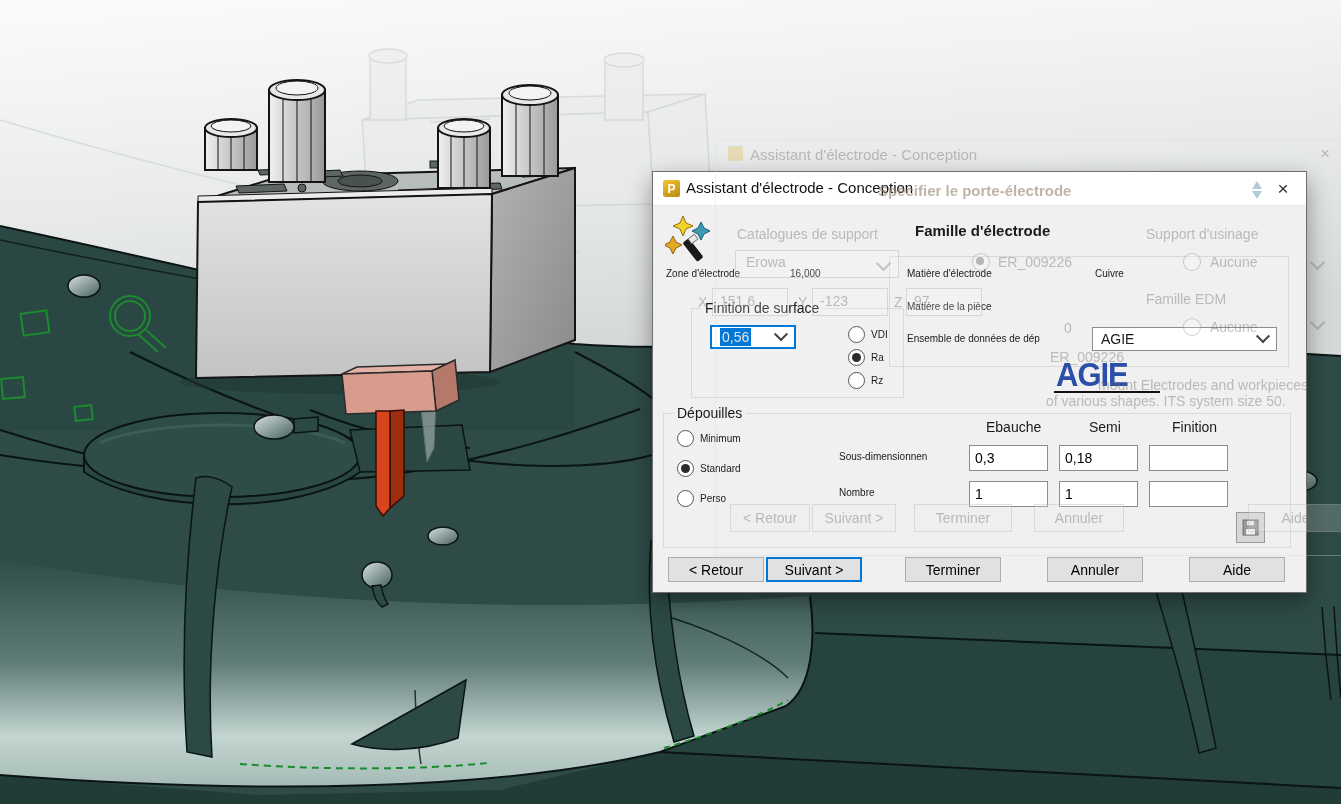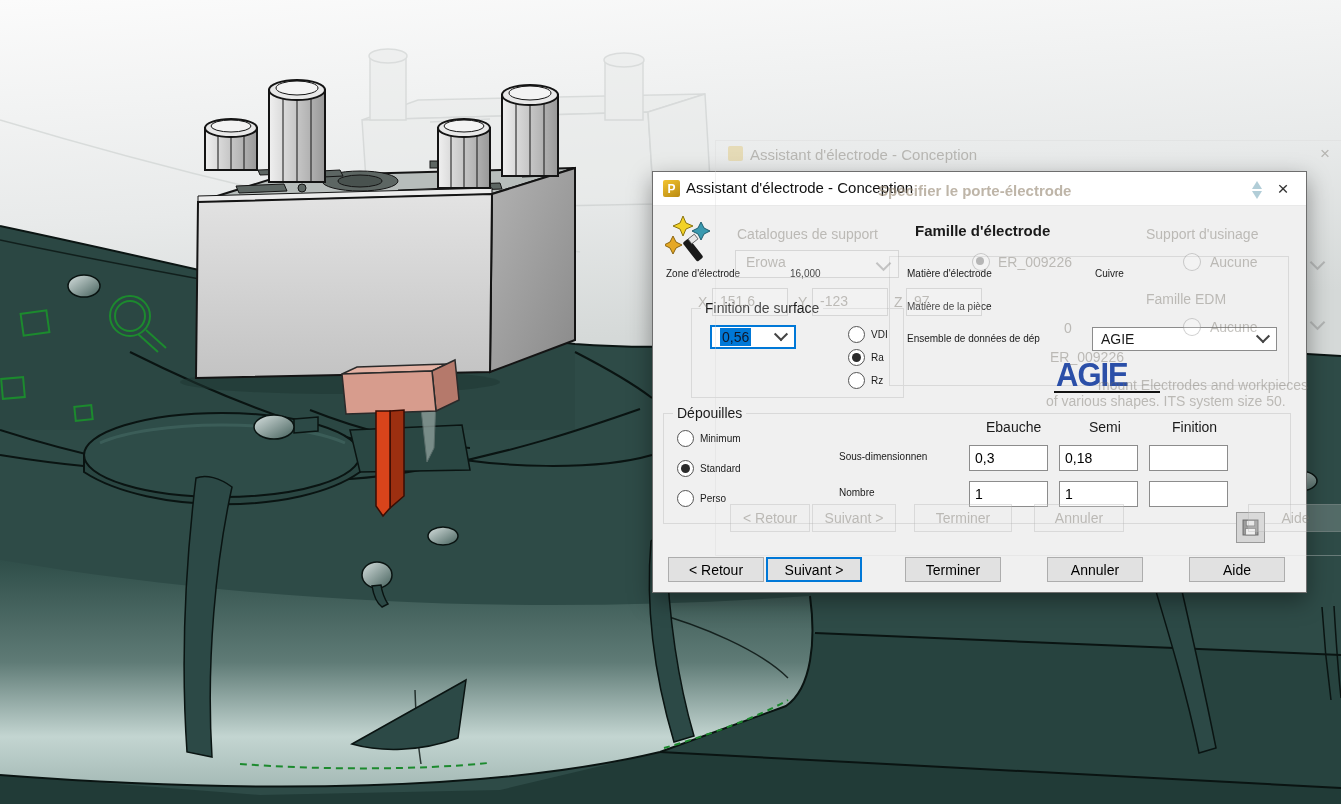--- a/index.html
+++ b/index.html
@@ -33,21 +33,21 @@
   #close-btn{position:absolute;left:612px;top:4px;width:36px;height:25px;display:flex;align-items:center;justify-content:center;
              font-size:19px;color:#333;cursor:pointer;}
   .app-badge{position:absolute;left:10px;top:8px;width:17px;height:17px;background:linear-gradient(150deg,#f3c430,#b98a12);
              border-radius:2px;color:#fff;font-size:12px;font-weight:bold;display:flex;align-items:center;justify-content:center;}
   .group{position:absolute;border:1px solid #d9d9d9;box-sizing:border-box;}
   .group>.legend{position:absolute;top:-9px;left:9px;background:#f0f0f0;padding:0 4px;font-size:14px;}
   .lbl{font-size:10px;white-space:nowrap;}
   .combo{position:absolute;background:#fff;border:1px solid #8c8c8c;box-sizing:border-box;display:flex;align-items:center;padding:0 8px;font-size:14px;}
   .combo .chev{margin-left:auto;width:8px;height:8px;border-right:2px solid #444;border-bottom:2px solid #444;transform:rotate(45deg) translate(-2px,-2px);}
   .combo.focused{border:2px solid #0078d7;}
-  .combo.focused .sel{background:#0078d7;color:#0f172a;padding:1px 2px;}
+  .combo.focused .sel{background:#0078d7;color:#e5e5e5;padding:1px 2px;}
   .radio{width:17px;height:17px;border:1px solid #555;border-radius:50%;background:#fff;box-sizing:border-box;}
   .radio.checked::after{content:"";display:block;width:9px;height:9px;margin:3px;border-radius:50%;background:#2b2b2b;}
   .radio-row{position:absolute;display:flex;align-items:center;gap:6px;}
   .tbl-input{position:absolute;width:79px;height:26px;border:1px solid #8c8c8c;background:#fff;font-size:14px;
              font-family:"Liberation Sans",sans-serif;padding:0 5px;box-sizing:border-box;}
   .col-head{position:absolute;font-size:14px;}
   .btn{position:absolute;width:96px;height:25px;background:#e1e1e1;border:1px solid #adadad;font-size:14px;
        display:flex;align-items:center;justify-content:center;box-sizing:border-box;cursor:pointer;}
   .btn.focused{border:2px solid #0078d7;}
   #agie-logo{position:absolute;left:403px;top:185px;font-size:31px;font-weight:800;letter-spacing:-1px;color:#2b4fa8;
@@ -271,34 +271,34 @@
     <div class="radio-row" style="left:156px;top:40px;">
       <span class="radio checked"></span>
       <span class="lbl">Ra</span>
     </div>
     <div class="radio-row" style="left:156px;top:63px;">
       <span class="radio"></span>
       <span class="lbl">Rz</span>
     </div>
   </div>
 
-  <div class="group" style="left:236px;top:84px;width:400px;height:130px;">
+  <div class="group" style="left:236px;top:84px;width:400px;height:111px;">
     <div class="abs lbl" style="left:17px;top:11px;">Matière d'électrode</div>
     <div class="abs lbl" style="left:205px;top:11px;">Cuivre</div>
     <div class="abs lbl" style="left:17px;top:44px;">Matière de la pièce</div>
     <div class="abs lbl" style="left:17px;top:76px;">Ensemble de données de dép</div>
     <div class="combo" style="left:202px;top:70px;width:185px;height:24px;">
       <span>AGIE</span>
       <span class="chev"></span>
     </div>
   </div>
   <div id="agie-logo">AGIE</div>
   <div id="agie-underline"></div>
 
-  <div class="group" style="left:10px;top:241px;width:628px;height:111px;">
+  <div class="group" style="left:10px;top:241px;width:628px;height:135px;">
     <span class="legend">Dépouilles</span>
     <div class="radio-row" style="left:13px;top:16px;">
       <span class="radio"></span>
       <span class="lbl">Minimum</span>
     </div>
     <div class="radio-row" style="left:13px;top:46px;">
       <span class="radio checked"></span>
       <span class="lbl">Standard</span>
     </div>
     <div class="radio-row" style="left:13px;top:76px;">

